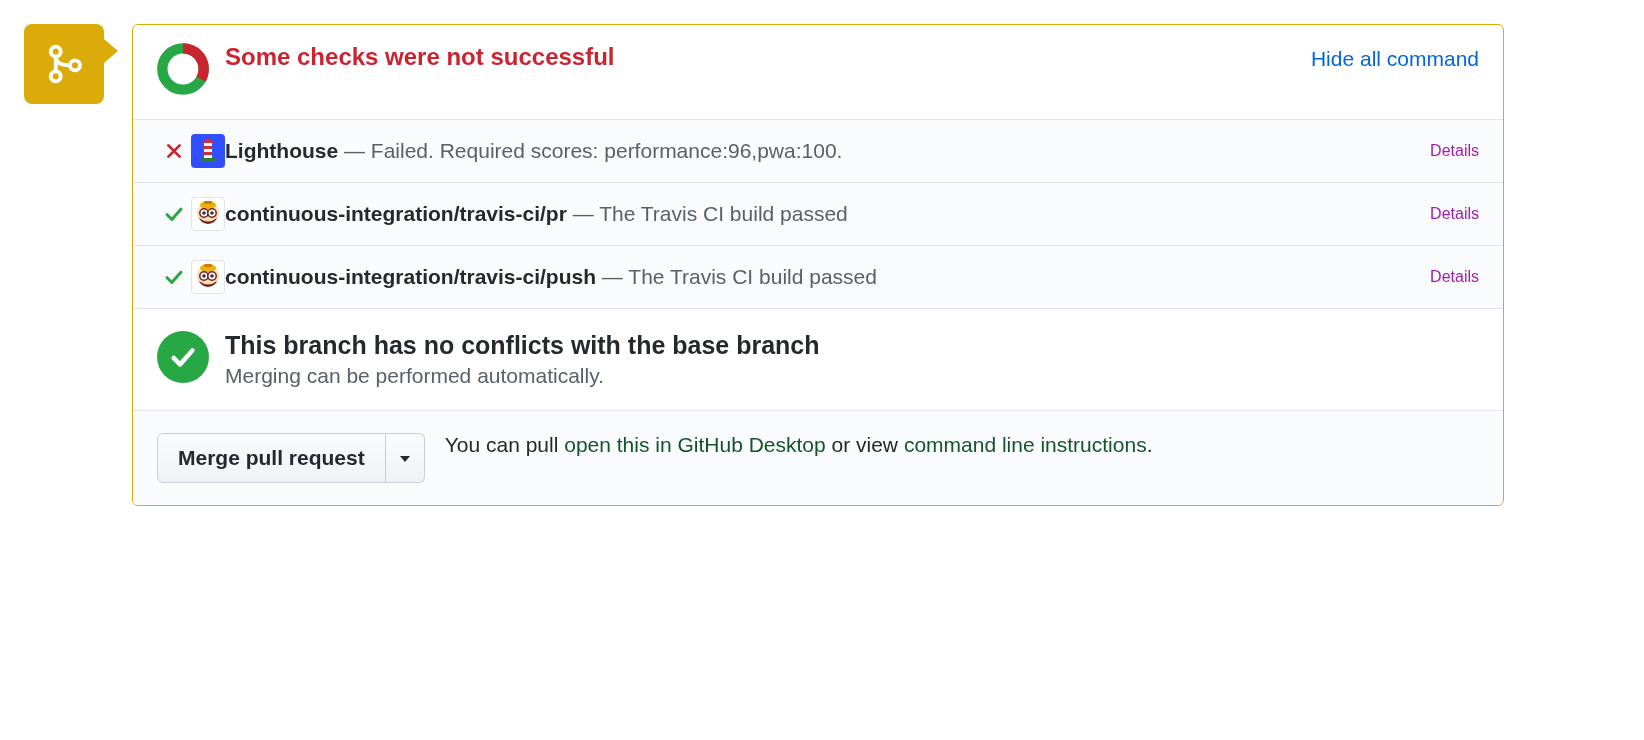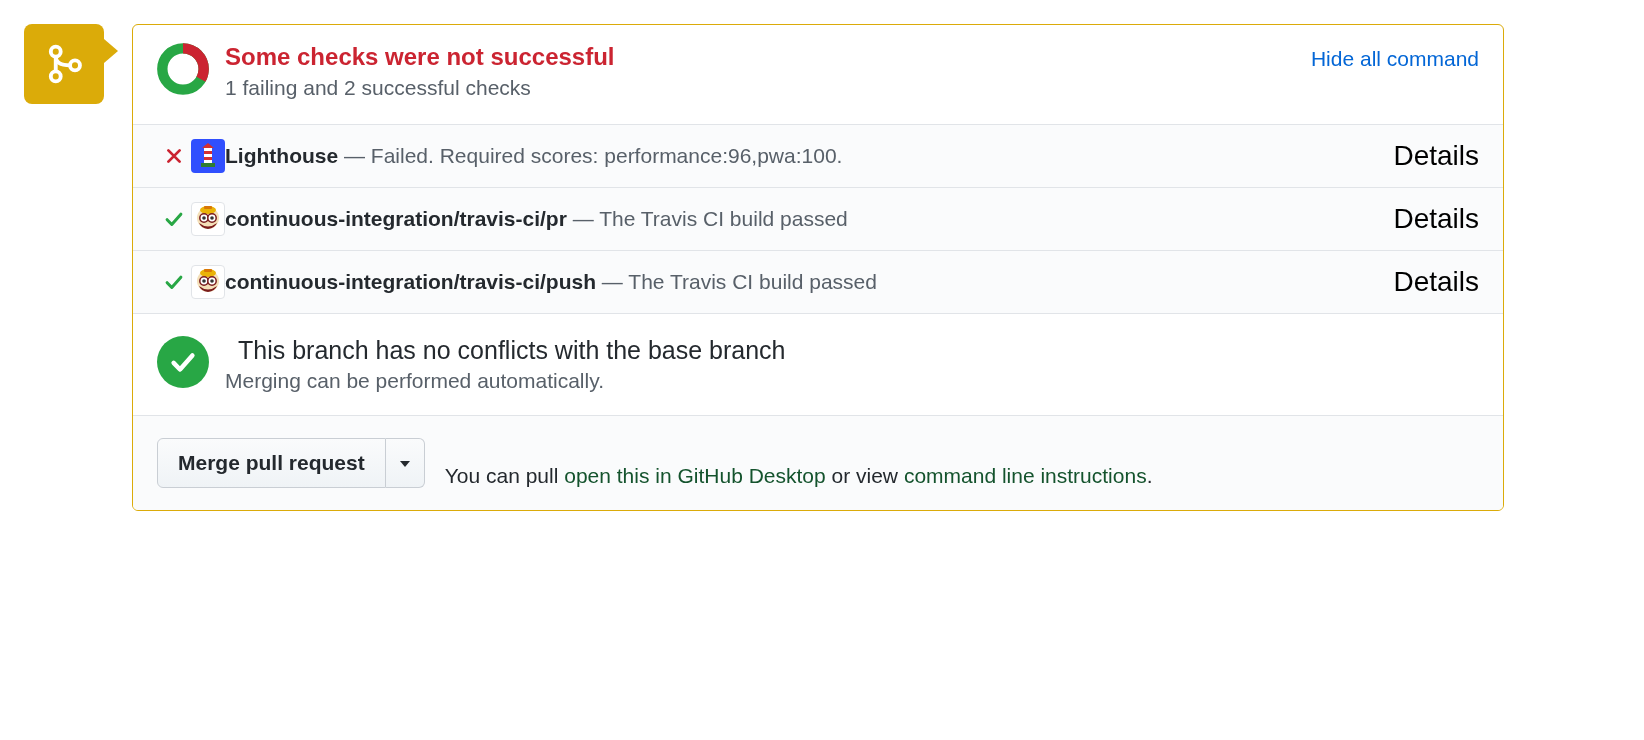--- a/index.html
+++ b/index.html
@@ -109,22 +109,22 @@
       flex: 1;
       font-size: 21px;
       white-space: nowrap;
       overflow: hidden;
       text-overflow: ellipsis;
     }
     .check-name { font-weight: 600; color: #24292e; }
     .check-dash { color: #586069; }
     .check-desc { color: #586069; }
     .details-link {
-      color: #000000;
-      font-size: 28px;
+      color: #a21caf;
+      font-size: 16px;
       text-decoration: none;
       cursor: pointer;
       flex-shrink: 0;
     }
     .conflicts-row {
       display: flex;
       align-items: flex-start;
       padding: 22px 24px;
       border-bottom: 1px solid #e1e4e8;
       gap: 16px;
@@ -135,32 +135,31 @@
       background: #28a745;
       border-radius: 50%;
       display: flex;
       align-items: center;
       justify-content: center;
       flex-shrink: 0;
     }
     .big-check-circle svg { width: 30px; height: 30px; }
     .conflicts-title {
       font-size: 25px;
-      font-weight: 400;
+      font-weight: 700;
       color: #24292e;
       margin-bottom: 4px;
-      margin-left: 13px;
     }
     .conflicts-sub {
       font-size: 21px;
       color: #586069;
     }
     .footer {
       display: flex;
-      align-items: flex-end;
+      align-items: flex-start;
       padding: 22px 24px;
       background: #fafbfc;
       gap: 20px;
     }
     .btn-group {
       display: flex;
     }
     .btn {
       background: linear-gradient(#fafbfc, #eff3f6);
       border: 1px solid #c9ced4;
@@ -211,21 +210,20 @@
   </div>
 
   <div class="panel">
     <div class="panel-header">
       <svg class="donut" viewBox="0 0 40 40">
         <circle cx="20" cy="20" r="15.9" fill="none" stroke="#28a745" stroke-width="8"></circle>
         <circle cx="20" cy="20" r="15.9" fill="none" stroke="#cb2431" stroke-width="8" stroke-dasharray="33.3 66.7" pathLength="100" transform="rotate(-90 20 20)"></circle>
       </svg>
       <div class="header-text">
         <div class="header-title">Some checks were not successful</div>
-        <div class="header-sub">1 failing and 2 successful checks</div>
       </div>
       <a class="hide-link">Hide all command</a>
     </div>
 
     <div id="checks-container">
         <div class="check-row">
           <div class="status-icon">
             <svg width="20" height="20" viewBox="0 0 16 16" stroke="#cb2431" stroke-width="2.2" stroke-linecap="round">
               <path d="M3.5 3.5 L12.5 12.5 M12.5 3.5 L3.5 12.5"></path>
             </svg>

